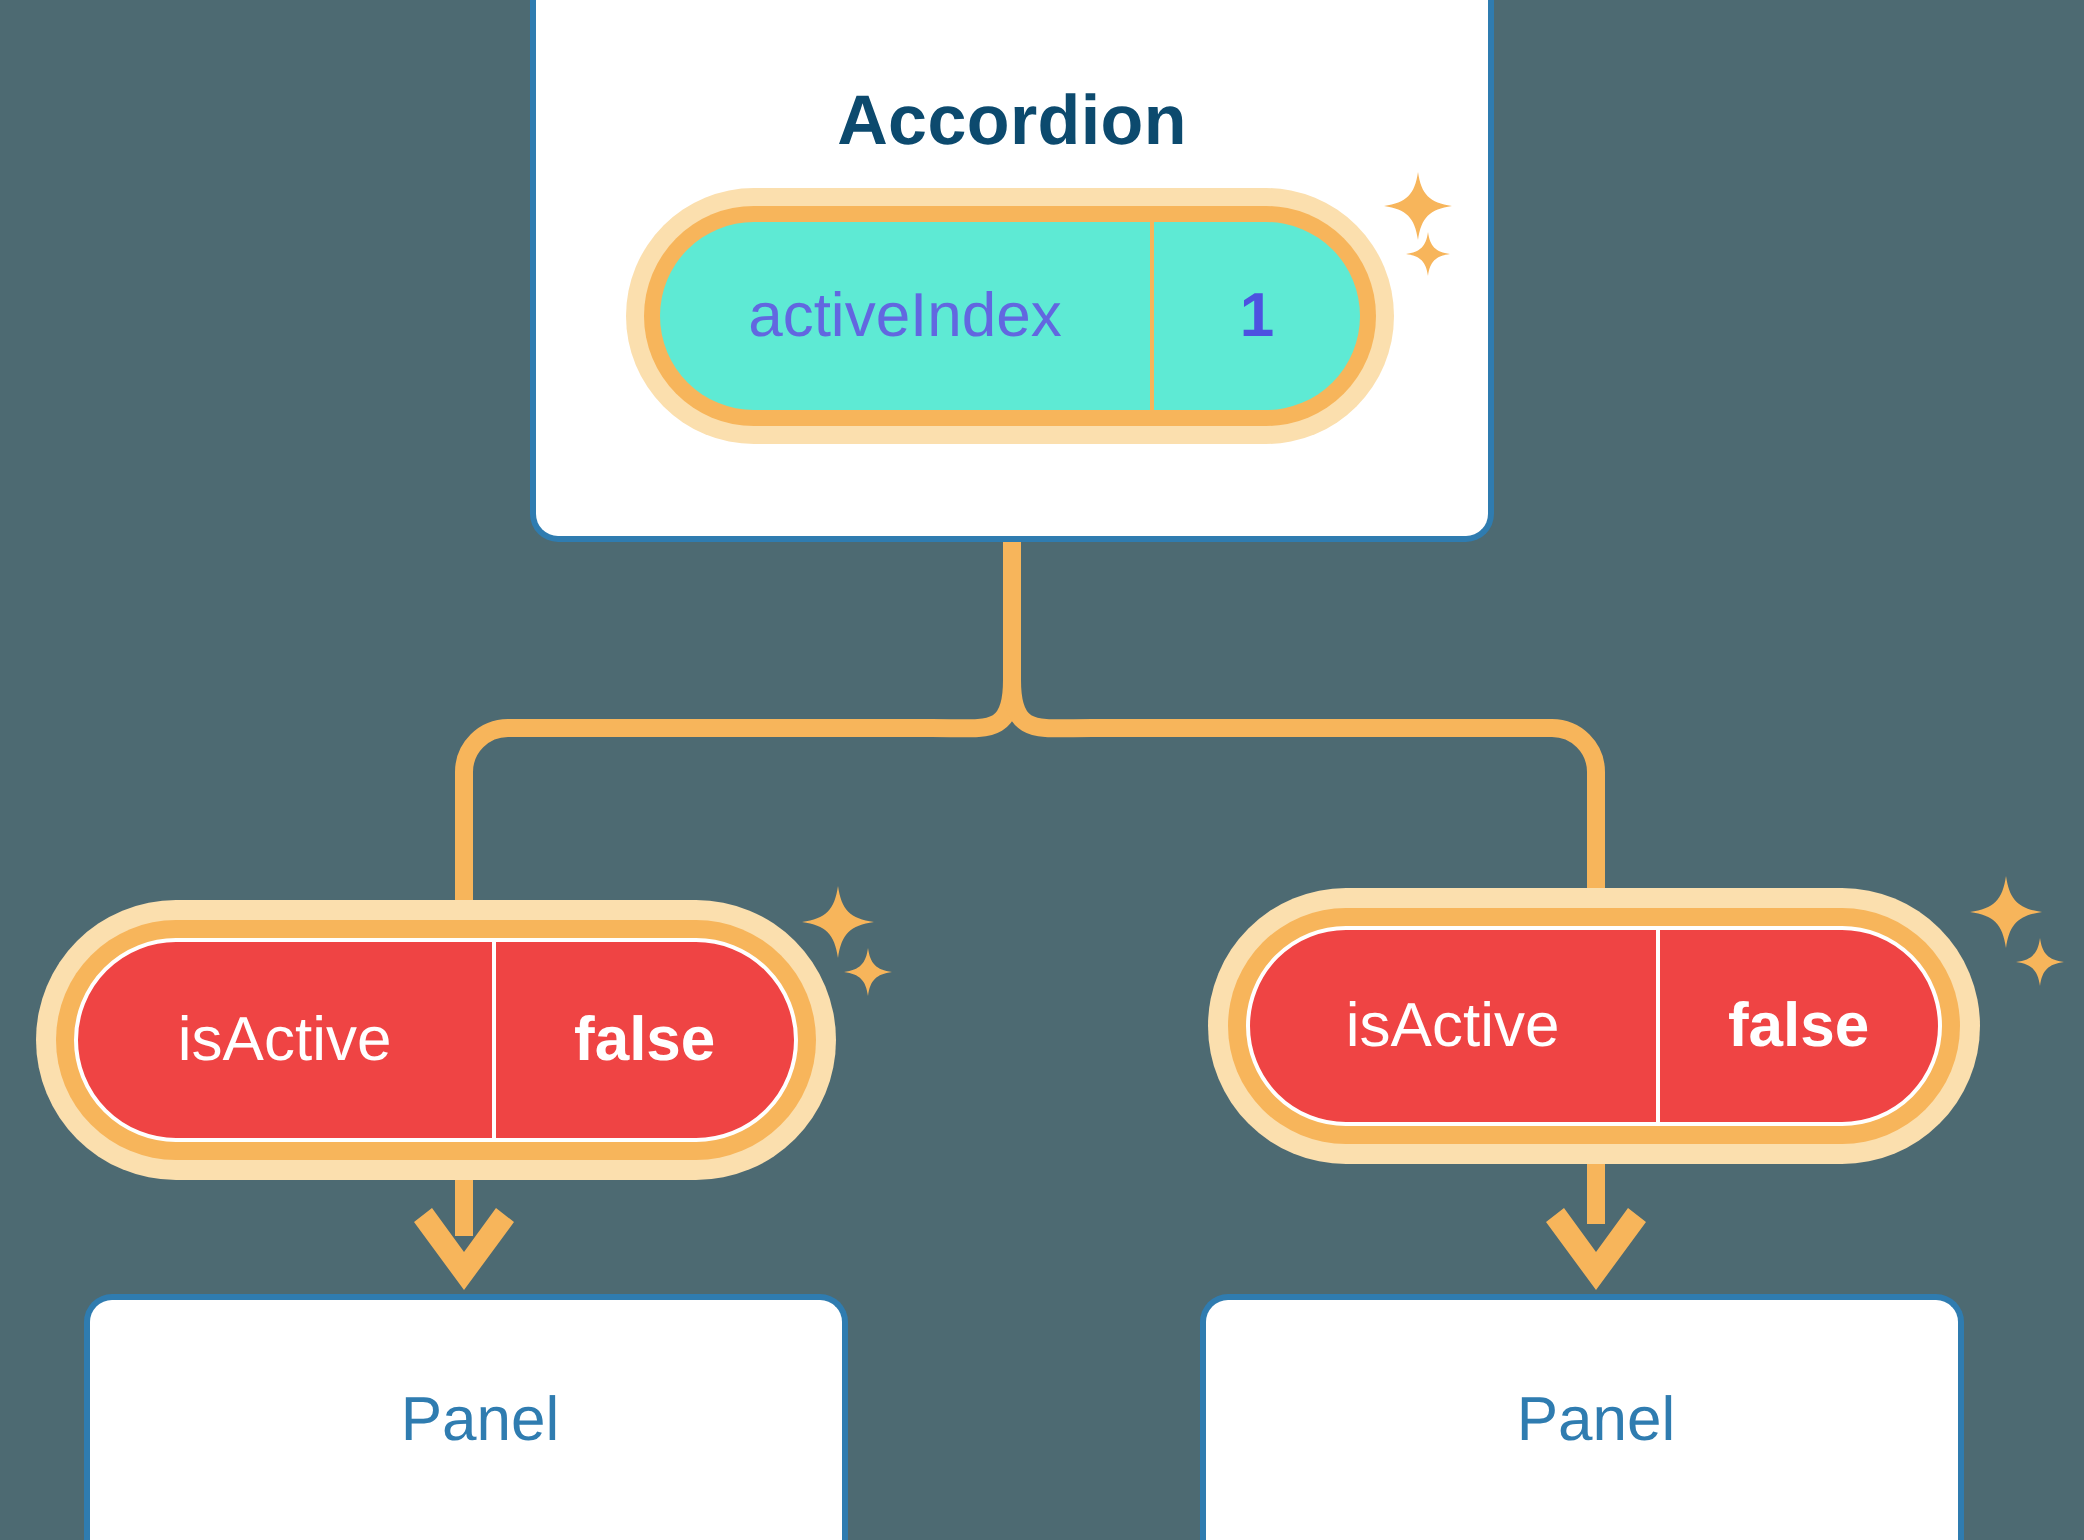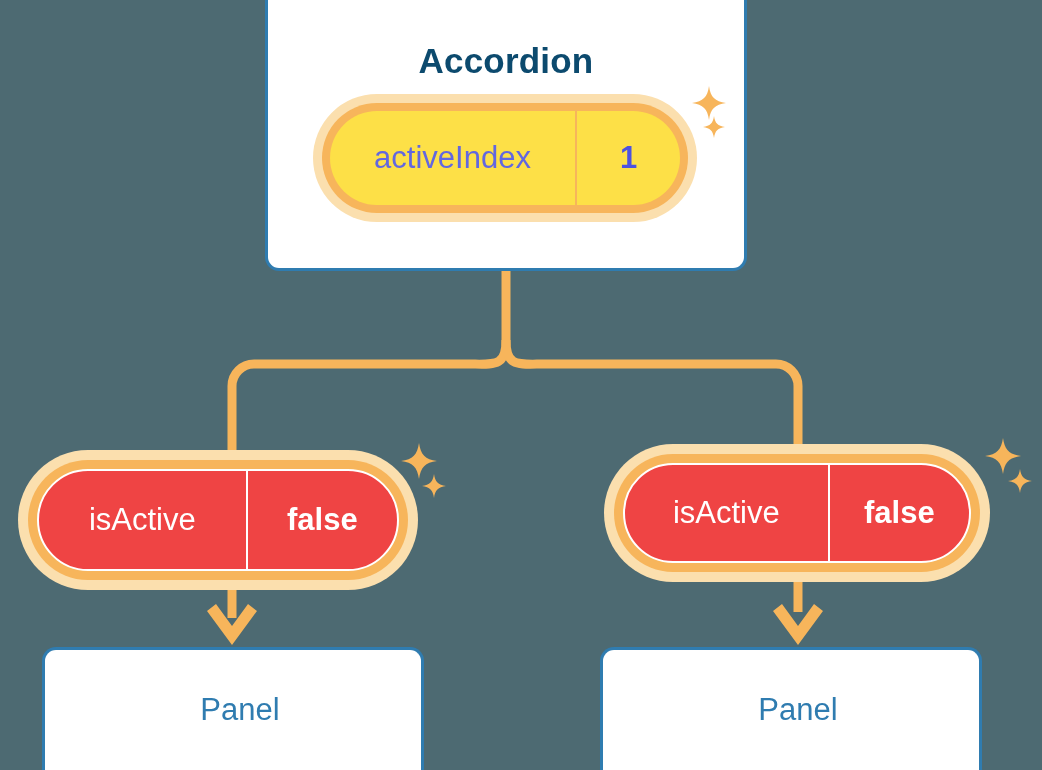--- a/index.html
+++ b/index.html
@@ -112,21 +112,21 @@
   .pill-body {
     position: absolute;
     border-radius: 999px;
     display: flex;
     align-items: stretch;
     overflow: hidden;
     z-index: 5;
     box-sizing: border-box;
   }
   .pill-body.light {
-    background: #fde047;
+    background: #5eead4;
   }
   .pill-body.solid {
     background: #ef4444;
     border: 2px solid #ffffff;
   }
   .pill-key, .pill-val {
     display: flex;
     align-items: center;
     justify-content: center;
     box-sizing: border-box;

